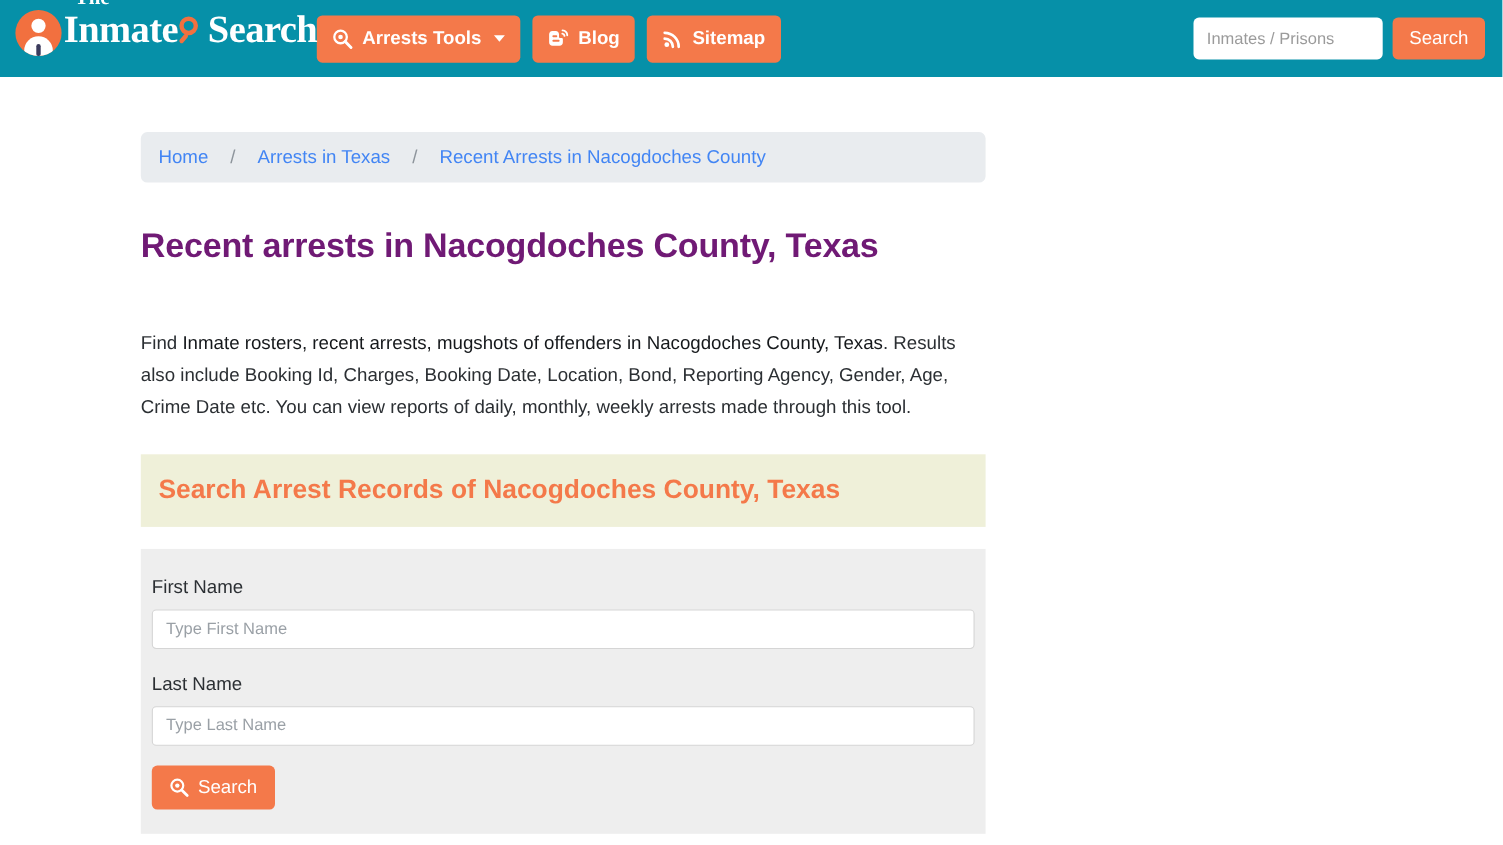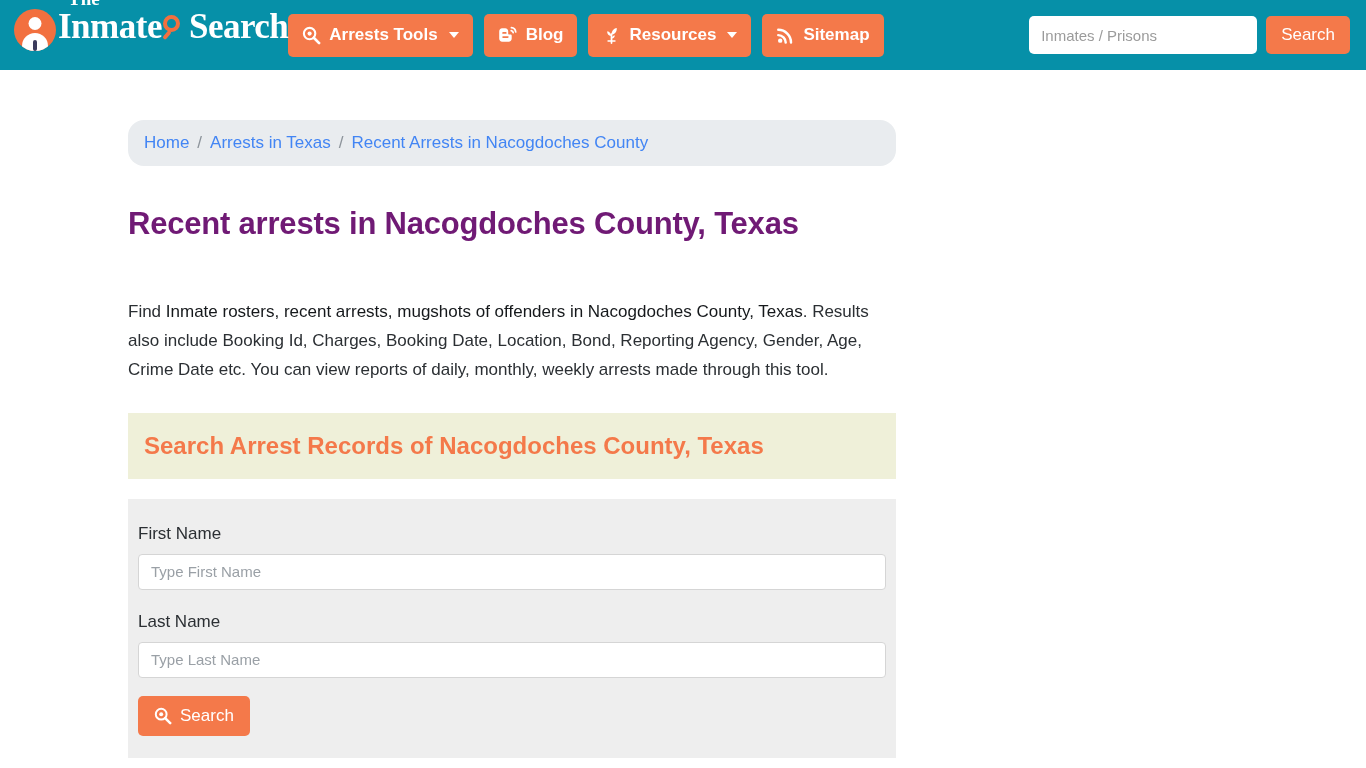--- a/index.html
+++ b/index.html
@@ -138,21 +138,21 @@
   .ico { flex: none; display: inline-block; line-height: 0; }
 
   
   .header-search {
     position: absolute;
     right: 16px;
     display: flex;
     align-items: center;
   }
   .header-search input {
-    width: 228px;
+    width: 172px;
     height: 38px;
     border: none;
     border-radius: 5px;
     padding: 0 12px;
     font-size: 15px;
     color: #444;
     background: #ffffff;
     outline: none;
     font-family: "Liberation Sans", sans-serif;
   }
@@ -171,27 +171,27 @@
   }
 
   
   .container {
     width: 768px;
     margin: 0 0 0 128px;
     padding-top: 50px;
   }
   .breadcrumb {
     background: #e9ecef;
-    border-radius: 16px;
+    border-radius: 6px;
     padding: 13px 16px;
     font-size: 17px;
     color: #6c757d;
     display: flex;
     align-items: center;
-    gap: 0;
+    gap: 12px;
     flex-wrap: wrap;
   }
   .breadcrumb a {
     color: #4285f4;
     text-decoration: none;
   }
   .breadcrumb .sep {
     color: #8d949b;
     padding: 0 8px;
   }
@@ -304,33 +304,20 @@
       <span class="ico">
         <svg width="20" height="20" viewBox="0 0 20 20" aria-hidden="true">
           <path d="M4.2 3.2 C2.3 3.2 1.2 4.6 1.2 6.4 L1.2 13.4 C1.2 15.3 2.4 16.7 4.3 16.7 L10.6 16.7 C12.5 16.7 13.7 15.3 13.7 13.4 L13.7 10.6 C13.7 9.9 13.2 9.5 12.5 9.5 L11.3 9.5 C10.6 9.5 10.2 9.1 10.2 8.4 L10.2 6.3 C10.2 4.5 9.0 3.2 7.2 3.2 Z M5.2 7.0 L7.6 7.0 C8.2 7.0 8.6 7.4 8.6 7.9 C8.6 8.4 8.2 8.8 7.6 8.8 L5.2 8.8 C4.6 8.8 4.2 8.4 4.2 7.9 C4.2 7.4 4.6 7.0 5.2 7.0 Z M5.2 11.2 L9.7 11.2 C10.3 11.2 10.7 11.6 10.7 12.1 C10.7 12.6 10.3 13.0 9.7 13.0 L5.2 13.0 C4.6 13.0 4.2 12.6 4.2 12.1 C4.2 11.6 4.6 11.2 5.2 11.2 Z" fill="#ffffff"></path>
           <path d="M13.4 2.6 C15.9 2.8 17.5 4.6 17.7 7.0" fill="none" stroke="#ffffff" stroke-width="1.7" stroke-linecap="round"></path>
           <path d="M13.2 5.6 C14.5 5.8 15.1 6.5 15.2 7.6" fill="none" stroke="#ffffff" stroke-width="1.7" stroke-linecap="round"></path>
         </svg>
       </span>
       <span>Blog</span>
     </button>
 
-    <button class="nav-btn">
-      <span class="ico">
-        <svg width="19" height="19" viewBox="0 0 20 20" aria-hidden="true">
-          <path d="M10 18 L10 8.5" stroke="#ffffff" stroke-width="1.8" stroke-linecap="round"></path>
-          <path d="M10 9 C10 5.5 12 2.6 15.5 2 C15.8 5.6 13.8 8.6 10 9 Z" fill="#ffffff"></path>
-          <path d="M9.6 10.4 C9.6 7.9 8.1 5.8 5.5 5.4 C5.2 8.0 6.8 10.1 9.6 10.4 Z" fill="#ffffff"></path>
-          <path d="M10.2 13.2 C10.2 11.5 11.4 10.0 13.4 9.7 C13.6 11.5 12.3 12.9 10.2 13.2 Z" fill="#ffffff"></path>
-          <path d="M6.4 15.8 L13.6 15.8" stroke="#ffffff" stroke-width="1.6" stroke-linecap="round"></path>
-        </svg>
-      </span>
-      <span>Resources</span>
-      <span class="caret"></span>
-    </button>
 
     <button class="nav-btn">
       <span class="ico">
         <svg width="19" height="19" viewBox="0 0 20 20" aria-hidden="true">
           <circle cx="4.4" cy="15.4" r="2.3" fill="#ffffff"></circle>
           <path d="M2.4 9.6 C6.7 9.6 10.2 13.1 10.2 17.4" fill="none" stroke="#ffffff" stroke-width="2.6" stroke-linecap="round"></path>
           <path d="M2.4 4.0 C9.8 4.0 15.8 10.0 15.8 17.4" fill="none" stroke="#ffffff" stroke-width="2.6" stroke-linecap="round"></path>
         </svg>
       </span>
       <span>Sitemap</span>

